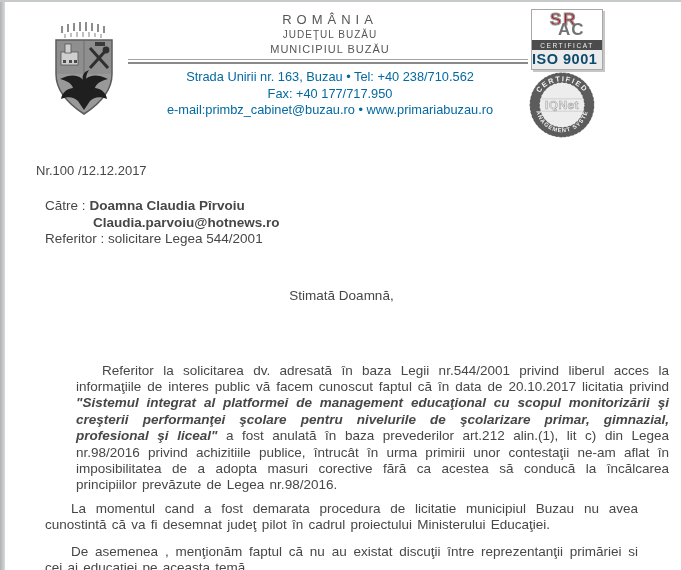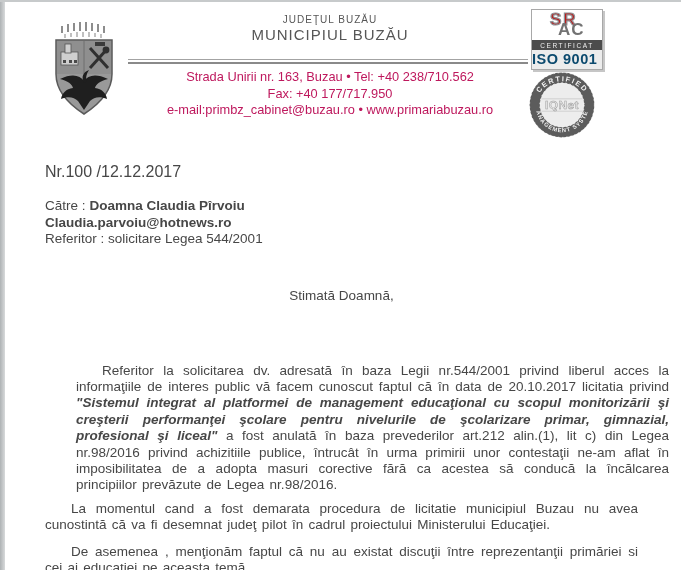--- a/index.html
+++ b/index.html
@@ -13,43 +13,43 @@
   .abs{position:absolute;}
   
   .edge-left{left:0;top:0;width:5px;height:570px;background:linear-gradient(90deg,#aeb2b4,#d8dadb);}
   .edge-top{left:0;top:0;width:681px;height:2px;background:#c7cacb;}
 
   
   .coa{left:46px;top:20px;width:76px;height:102px;}
   .head-center{left:150px;top:12px;width:360px;text-align:center;color:#565656;}
   .head-country{font-size:13px;letter-spacing:5px;line-height:15px;}
   .head-county{font-size:10px;letter-spacing:1px;line-height:15px;}
-  .head-muni{font-size:15px;letter-spacing:1px;line-height:15px;}
+  .head-muni{font-size:11px;letter-spacing:1px;line-height:15px;}
   .rule{left:128px;top:59px;width:400px;height:2px;border-top:1px solid #a3a3a3;border-bottom:2px solid #8a8a8a;}
-  .addr{left:110px;top:69px;width:440px;text-align:center;font-size:12.8px;line-height:16.5px;color:#be185d;}
+  .addr{left:110px;top:69px;width:440px;text-align:center;font-size:12.8px;line-height:16.5px;color:#0369a1;}
 
   
   .srac{left:531px;top:9px;width:70px;border:1px solid #a8a8a8;background:#fff;box-shadow:2px 2px 0 #c6c6c6;}
   .srac-letters{height:30px;position:relative;}
   .srac-sr{position:absolute;left:18px;top:0px;font-size:17px;font-weight:bold;color:#b91c1c;-webkit-text-stroke:1.2px #8f9397;letter-spacing:2px;}
   .srac-ac{position:absolute;left:26px;top:10px;font-size:17px;font-weight:bold;color:#737373;letter-spacing:1px;}
   .srac-band{background:#4c4c4c;color:#efefef;font-size:6.5px;letter-spacing:1.6px;text-align:center;padding:2px 0 1px;}
   .srac-iso{font-size:14.5px;font-weight:bold;color:#0c4a6e;text-align:left;background:#ececec;padding:1px 0 2px;letter-spacing:0.5px;}
 
   
   .iqnet{left:527px;top:70px;width:70px;height:70px;}
   .iqnet-arc{fill:#f4f4f4;font-size:7px;font-weight:bold;letter-spacing:1.6px;font-family:"Liberation Sans",sans-serif;}
   .iqnet-arc-b{fill:#f4f4f4;font-size:5.6px;font-weight:bold;letter-spacing:0.9px;font-family:"Liberation Sans",sans-serif;}
   .iqnet-center{fill:#e4e4e4;stroke:#9a9a9a;stroke-width:0.45px;font-size:11.5px;font-weight:bold;letter-spacing:0.5px;font-family:"Liberation Sans",sans-serif;}
 
   
-  .nr-line{left:45px;top:163px;font-size:16px;}
+  .nr-line{left:36px;top:163px;font-size:13px;}
   .catre{left:45px;top:198px;font-size:13.5px;line-height:16.5px;}
   .catre .name{font-weight:bold;margin-left:4px;}
-  .catre .email{font-weight:bold;}
+  .catre .email{font-weight:bold;margin-left:48px;}
   .salutation{left:45px;top:288px;width:593px;text-align:center;font-weight:normal;font-size:13.5px;}
   .para{left:45px;width:593px;font-size:13.5px;line-height:16.4px;text-align:justify;text-align-last:left;text-indent:26px;word-spacing:1.5px;}
   .p1{top:349px;margin-left:31px;}
   .p2{top:487px;}
   .p3{top:530px;}
   .quote{font-weight:bold;font-style:italic;}
 </style>
 </head>
 <body>
 
@@ -93,20 +93,21 @@
     <line x1="44" y1="28" x2="62" y2="48" stroke="#2f2f2f" stroke-width="3"></line>
     <line x1="62" y1="28" x2="44" y2="48" stroke="#2f2f2f" stroke-width="3"></line>
     <circle cx="60" cy="30" r="3.4" fill="#2f2f2f"></circle>
 
     <path d="M38,61 C34,55 26,53 14,59 C22,61 26,64 27,68 C20,69 16,73 15,79 C22,76 28,77 32,81 C34,84 36,87 38,90 C40,87 42,84 44,81 C48,77 54,76 61,79 C60,73 56,69 49,68 C50,64 54,61 62,59 C50,53 42,55 38,61 Z" fill="#1f1f1f"></path>
     <path d="M38,63 C35,57 37,52 43,50 C40,54 40,58 40,62 Z" fill="#1f1f1f"></path>
   </svg>
 </div>
 
 <div class="abs head-center">
+  <div class="head-country">ROMÂNIA</div>
   <div class="head-county">JUDEŢUL BUZĂU</div>
   <div class="head-muni">MUNICIPIUL BUZĂU</div>
 </div>
 
 <div class="abs rule"></div>
 
 <div class="abs addr">
   <div>Strada Unirii nr. 163, Buzau • Tel: +40 238/710.562</div>
   <div>Fax: +40 177/717.950</div>
   <div>e-mail:primbz_cabinet@buzau.ro •  www.primariabuzau.ro</div>

